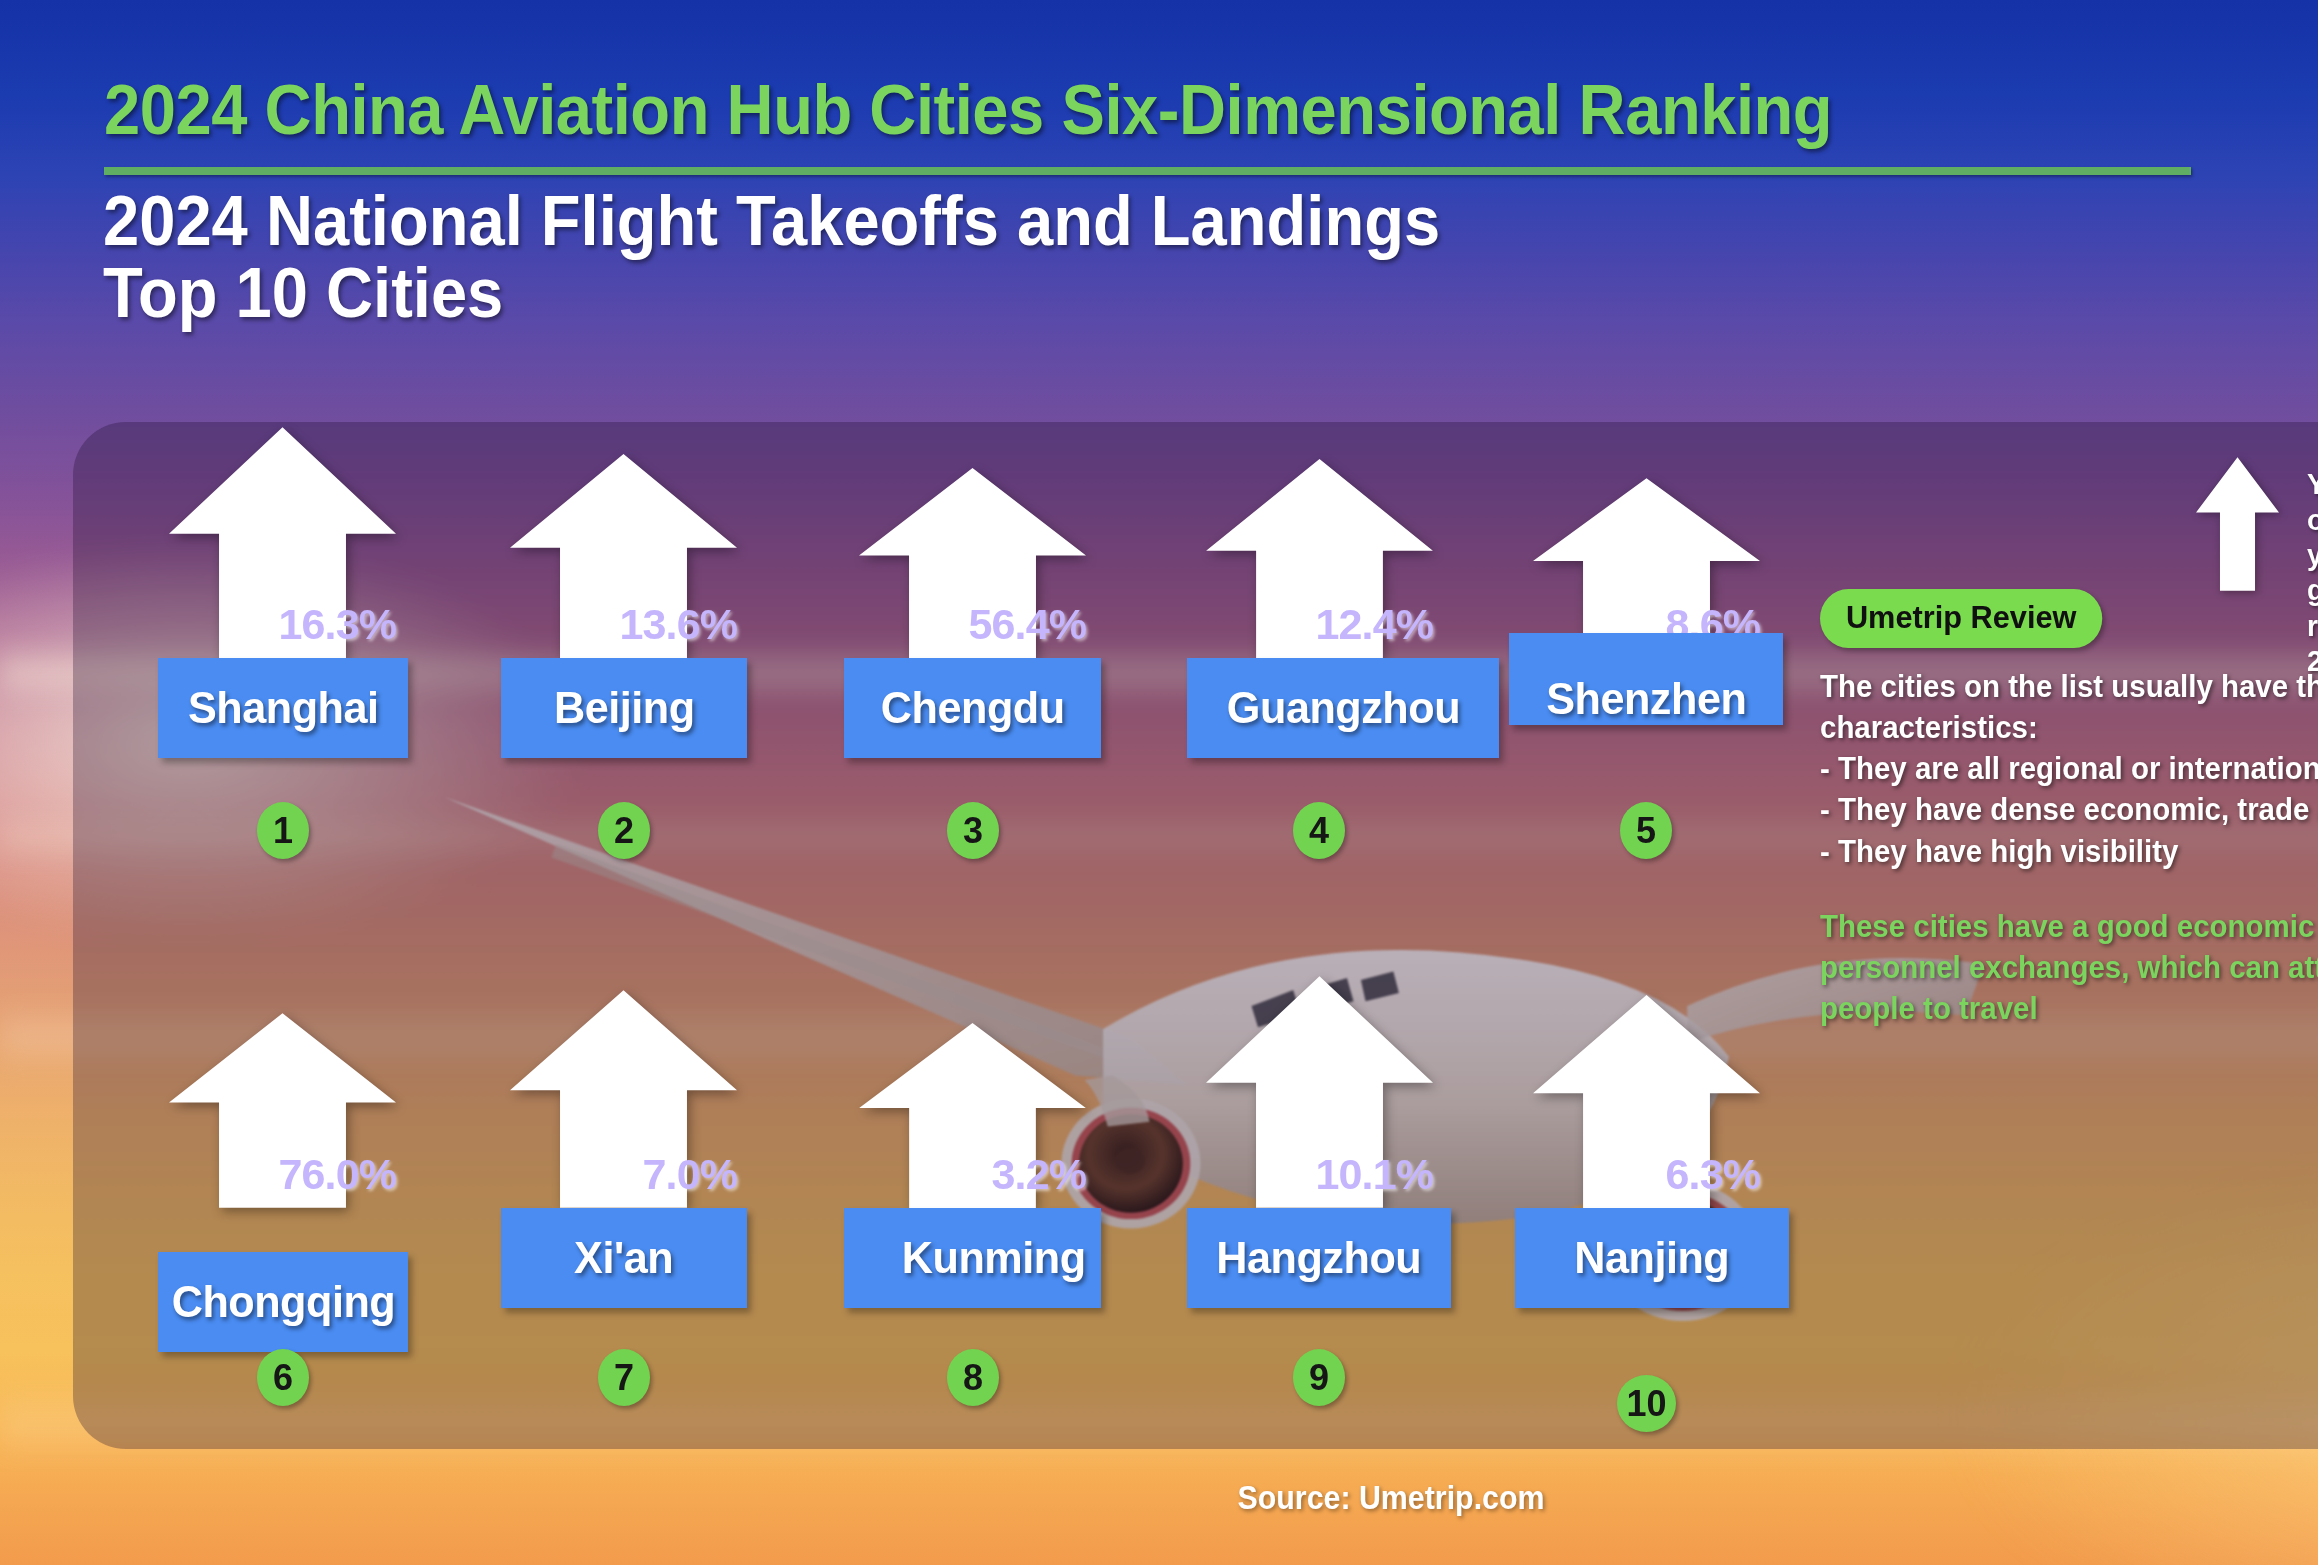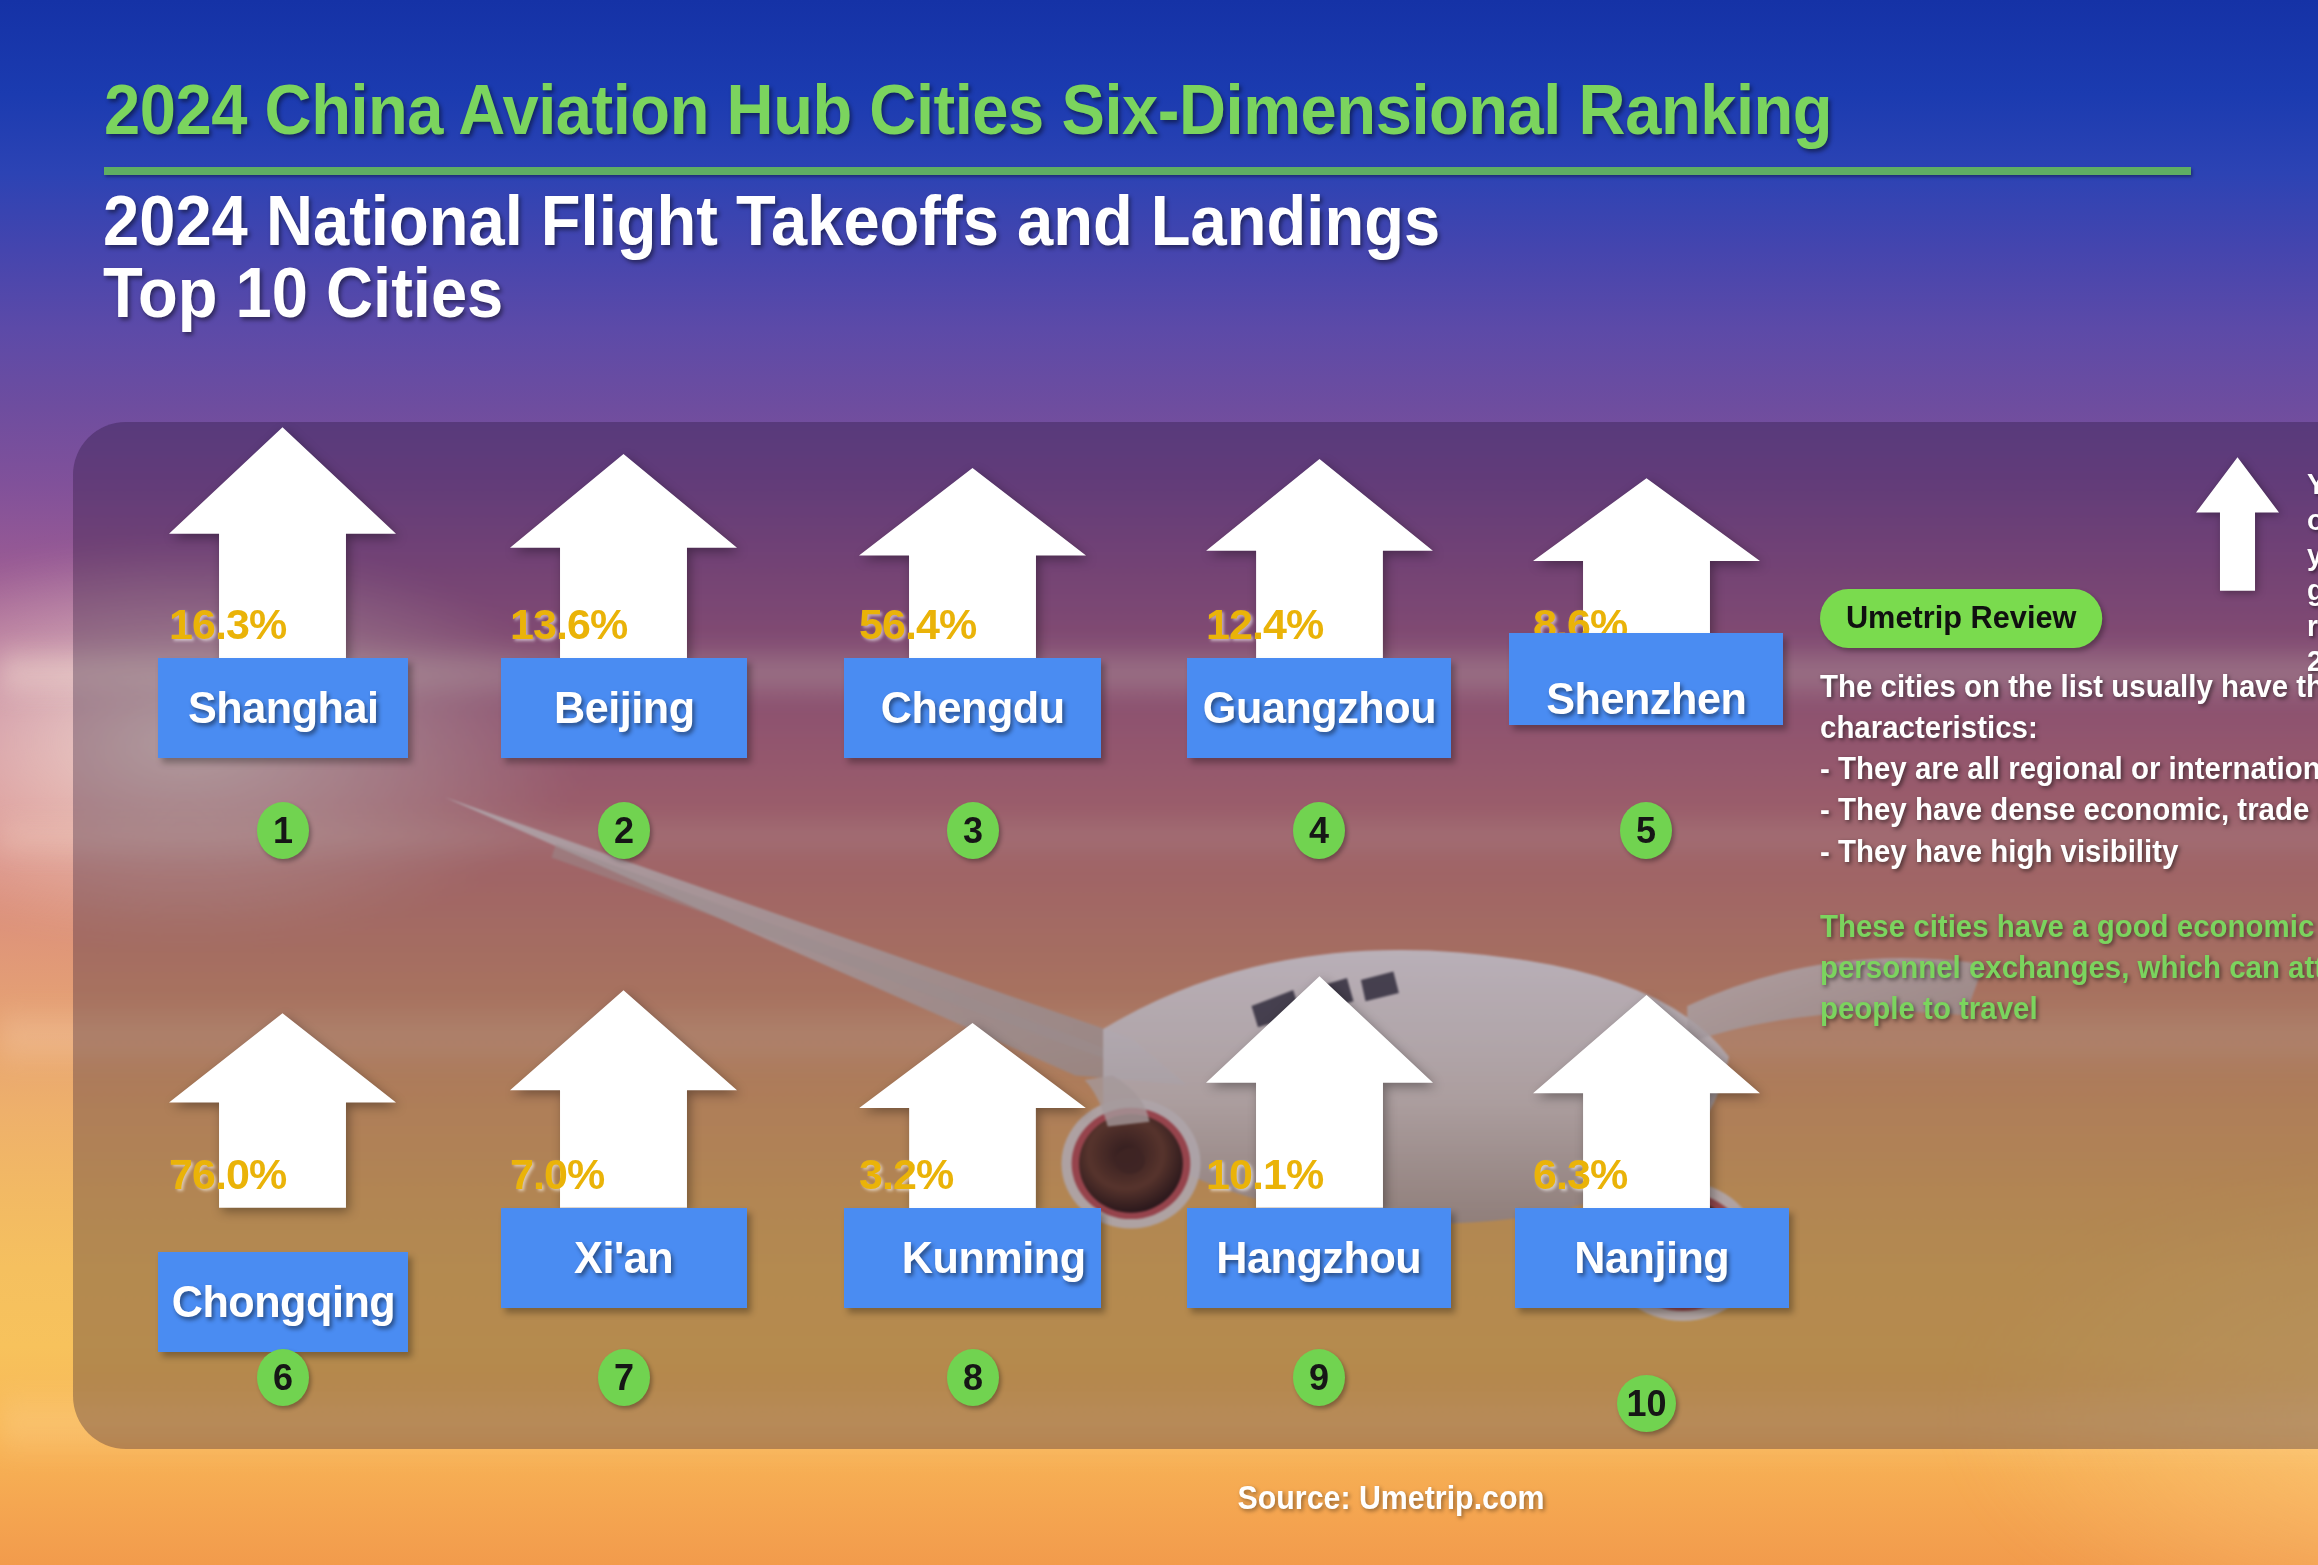--- a/index.html
+++ b/index.html
@@ -91,22 +91,22 @@
     backdrop-filter:blur(0.9px);
   }
 
   
   .card{ position:absolute; }
   .arrow{
     position:absolute; left:0; top:0;
     filter:drop-shadow(3.2px 4.2px 5.1px rgba(0,0,0,.35));
   }
   .pct{
-    position:absolute; width:100%; text-align:left;
-    font-size:43px; font-weight:bold; color:#eab308;
+    position:absolute; width:100%; text-align:right;
+    font-size:43px; font-weight:bold; color:#c4b5fd;
     text-shadow:1.9px 2.3px 3.2px rgba(255,255,255,.55);
     letter-spacing:-0.9px;
   }
   .citybox{
     position:absolute;
     background:#4A8CF2;
     box-shadow:3.7px 4.6px 6.5px rgba(0,0,0,.30);
     display:flex; align-items:center; justify-content:center;
   }
   .cityname{
@@ -270,21 +270,21 @@
       <div class="citybox" style="left: 844px; top: 658px; width: 257px; height: 100px;">
         <span class="cityname">Chengdu</span>
       </div>
       <div class="rank" style="left: 947px; top: 802px;">3</div>
     </div>
     <div class="card">
       <svg class="arrow" width="227" height="199" viewBox="0 0 490 430" style="left: 1206px; top: 459px;">
         <path d="M245,0 L490,198 L382,198 L382,430 L108,430 L108,198 L0,198 Z" fill="#ffffff"></path>
       </svg>
       <div class="pct" style="left: 1206px; top: 600px; width: 227px;">12.4%</div>
-      <div class="citybox" style="left: 1187px; top: 658px; width: 264px; height: 100px;">
+      <div class="citybox" style="left: 1187px; top: 658px; width: 312px; height: 100px;">
         <span class="cityname">Guangzhou</span>
       </div>
       <div class="rank" style="left: 1293px; top: 802px;">4</div>
     </div>
     <div class="card">
       <svg class="arrow" width="227" height="181" viewBox="0 0 490 390" style="left: 1533px; top: 478px;">
         <path d="M245,0 L490,179 L382,179 L382,390 L108,390 L108,179 L0,179 Z" fill="#ffffff"></path>
       </svg>
       <div class="pct" style="left: 1533px; top: 600px; width: 227px;">8.6%</div>
       <div class="citybox" style="left: 1509px; top: 633px; width: 274px; height: 92px; align-items: flex-end;">

